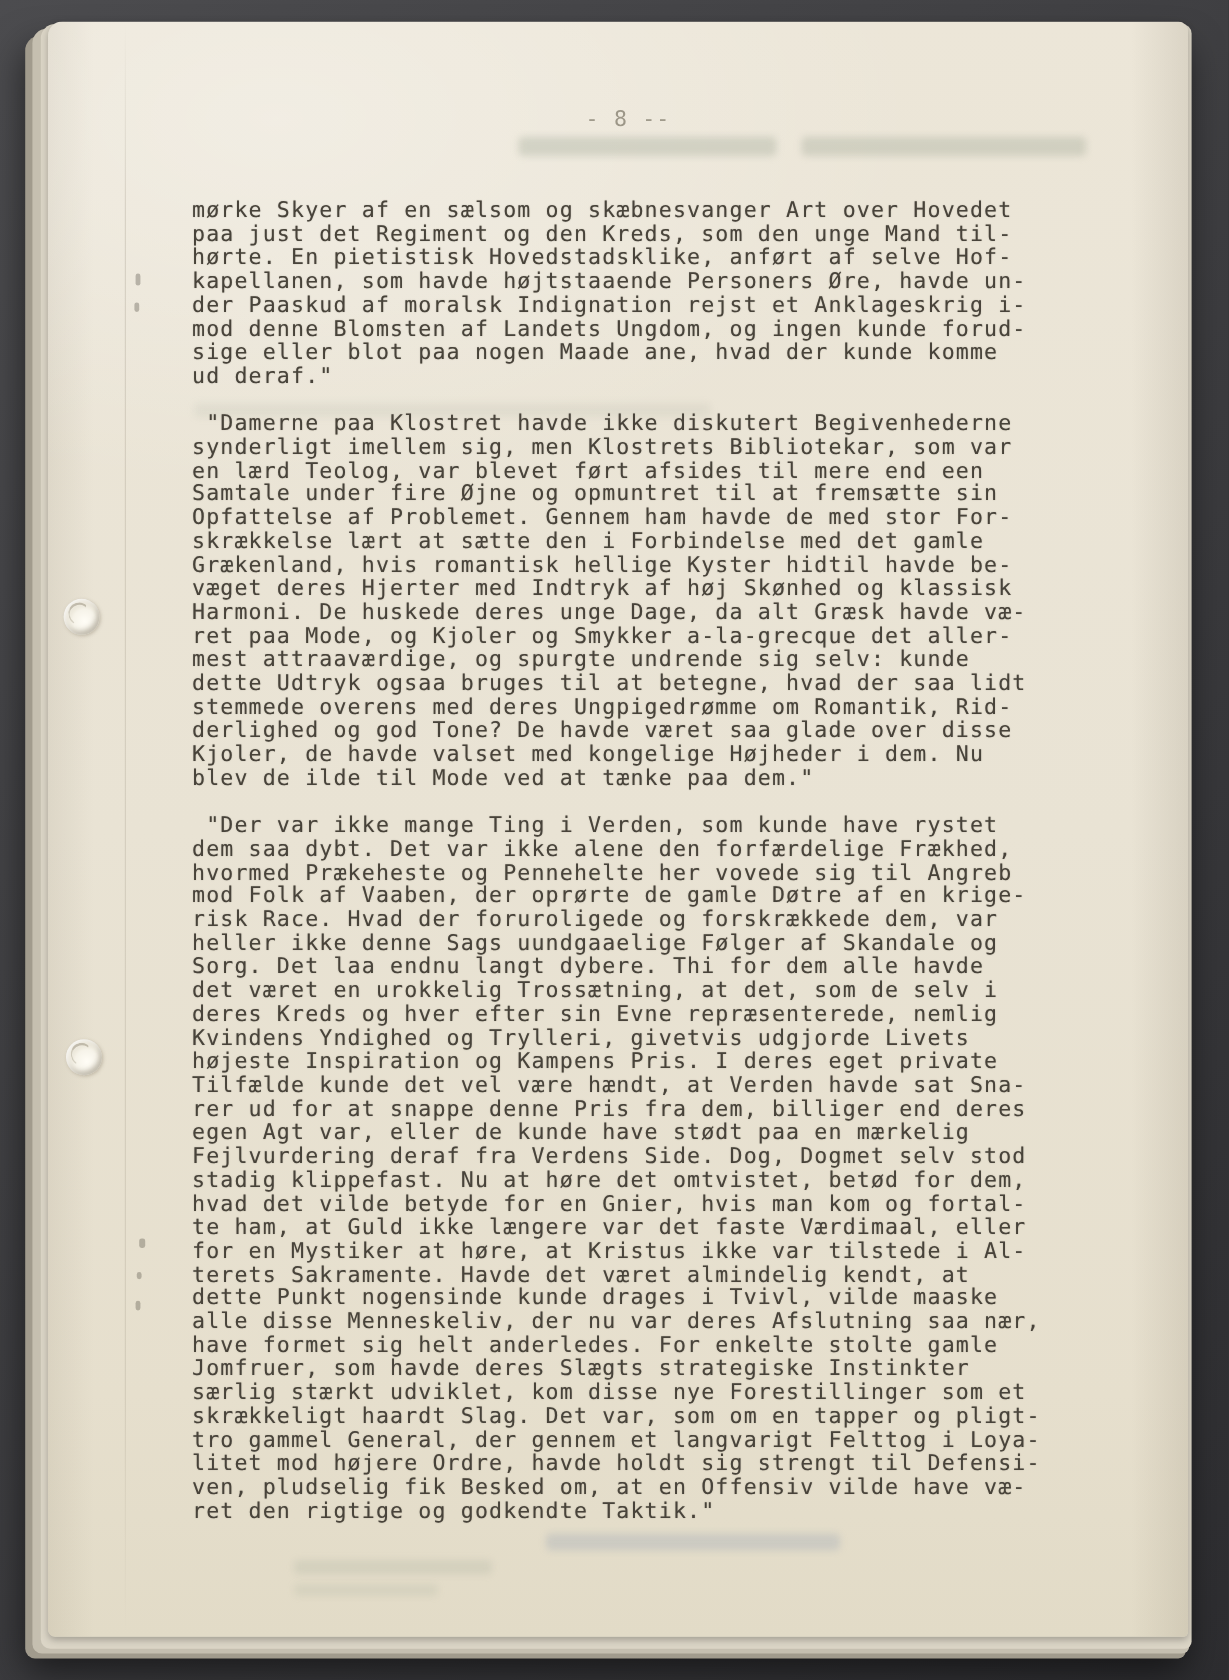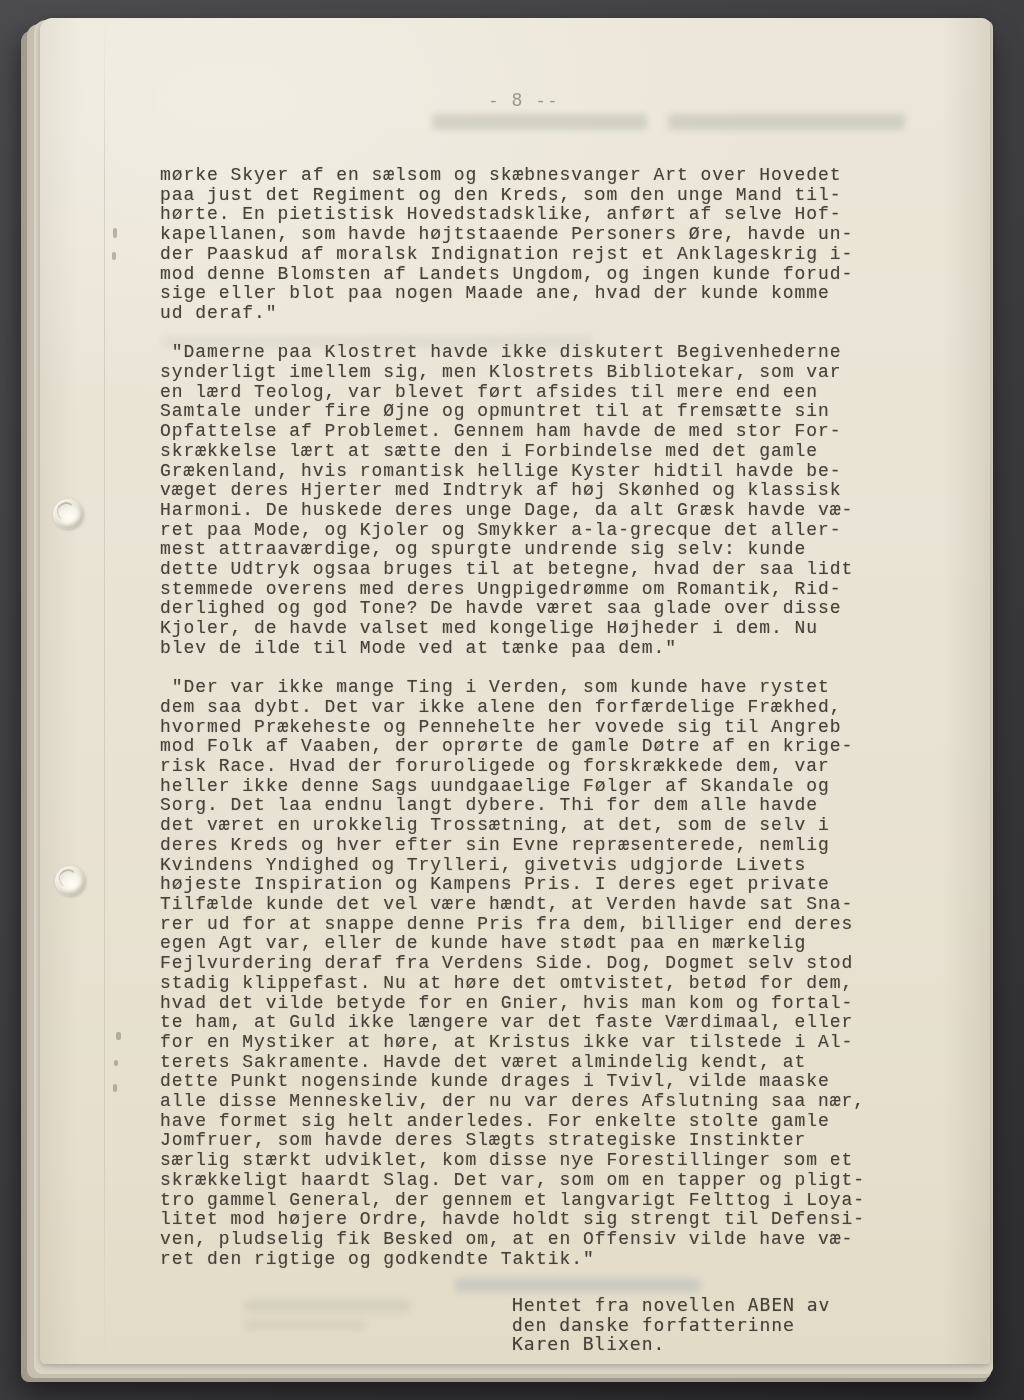--- a/index.html
+++ b/index.html
@@ -26,21 +26,21 @@
     background:linear-gradient(to bottom, rgba(120,110,92,0), rgba(120,110,92,0.20) 12%, rgba(120,110,92,0.16) 85%, rgba(120,110,92,0));
   }
   
   .type{
     font-size:18px;line-height:19.7px;letter-spacing:0.95px;
     color:#48433a;white-space:pre;
     text-shadow:0 0 1px rgba(72,67,57,0.40);
   }
   .page-number{position:absolute;left:448px;top:72px;color:#8f897a;text-shadow:none;opacity:.85;}
   .textblock{position:absolute;left:120px;top:148px;}
-  .para{margin:0 0 19.7px 0;font-family:Liberation Mono, monospace;}
+  .para{margin:0 0 19.7px 0;}
   .para:last-child{margin-bottom:0;}
   .citation{position:absolute;left:472px;top:1277px;}
   
   .hole{
     position:absolute;width:30px;height:30px;border-radius:50%;
     background:radial-gradient(circle at 58% 62%, #fffdf6 0%, #f6f3e9 38%, #e2dccb 66%, #bdb6a4 100%);
     box-shadow:
       inset 2px 2px 4px rgba(255,255,255,0.85),
       inset -2px -3px 4px rgba(112,102,82,0.40),
       1px 1px 3px rgba(120,110,90,0.35);
@@ -152,18 +152,15 @@
 have formet sig helt anderledes. For enkelte stolte gamle
 Jomfruer, som havde deres Slægts strategiske Instinkter
 særlig stærkt udviklet, kom disse nye Forestillinger som et
 skrækkeligt haardt Slag. Det var, som om en tapper og pligt-
 tro gammel General, der gennem et langvarigt Felttog i Loya-
 litet mod højere Ordre, havde holdt sig strengt til Defensi-
 ven, pludselig fik Besked om, at en Offensiv vilde have væ-
 ret den rigtige og godkendte Taktik."</div>
     </div>
 
-    <div class="type citation">Hentet fra novellen ABEN av
-den danske forfatterinne
-Karen Blixen.</div>
 
   </div>
 </div>
 
 </body></html>

